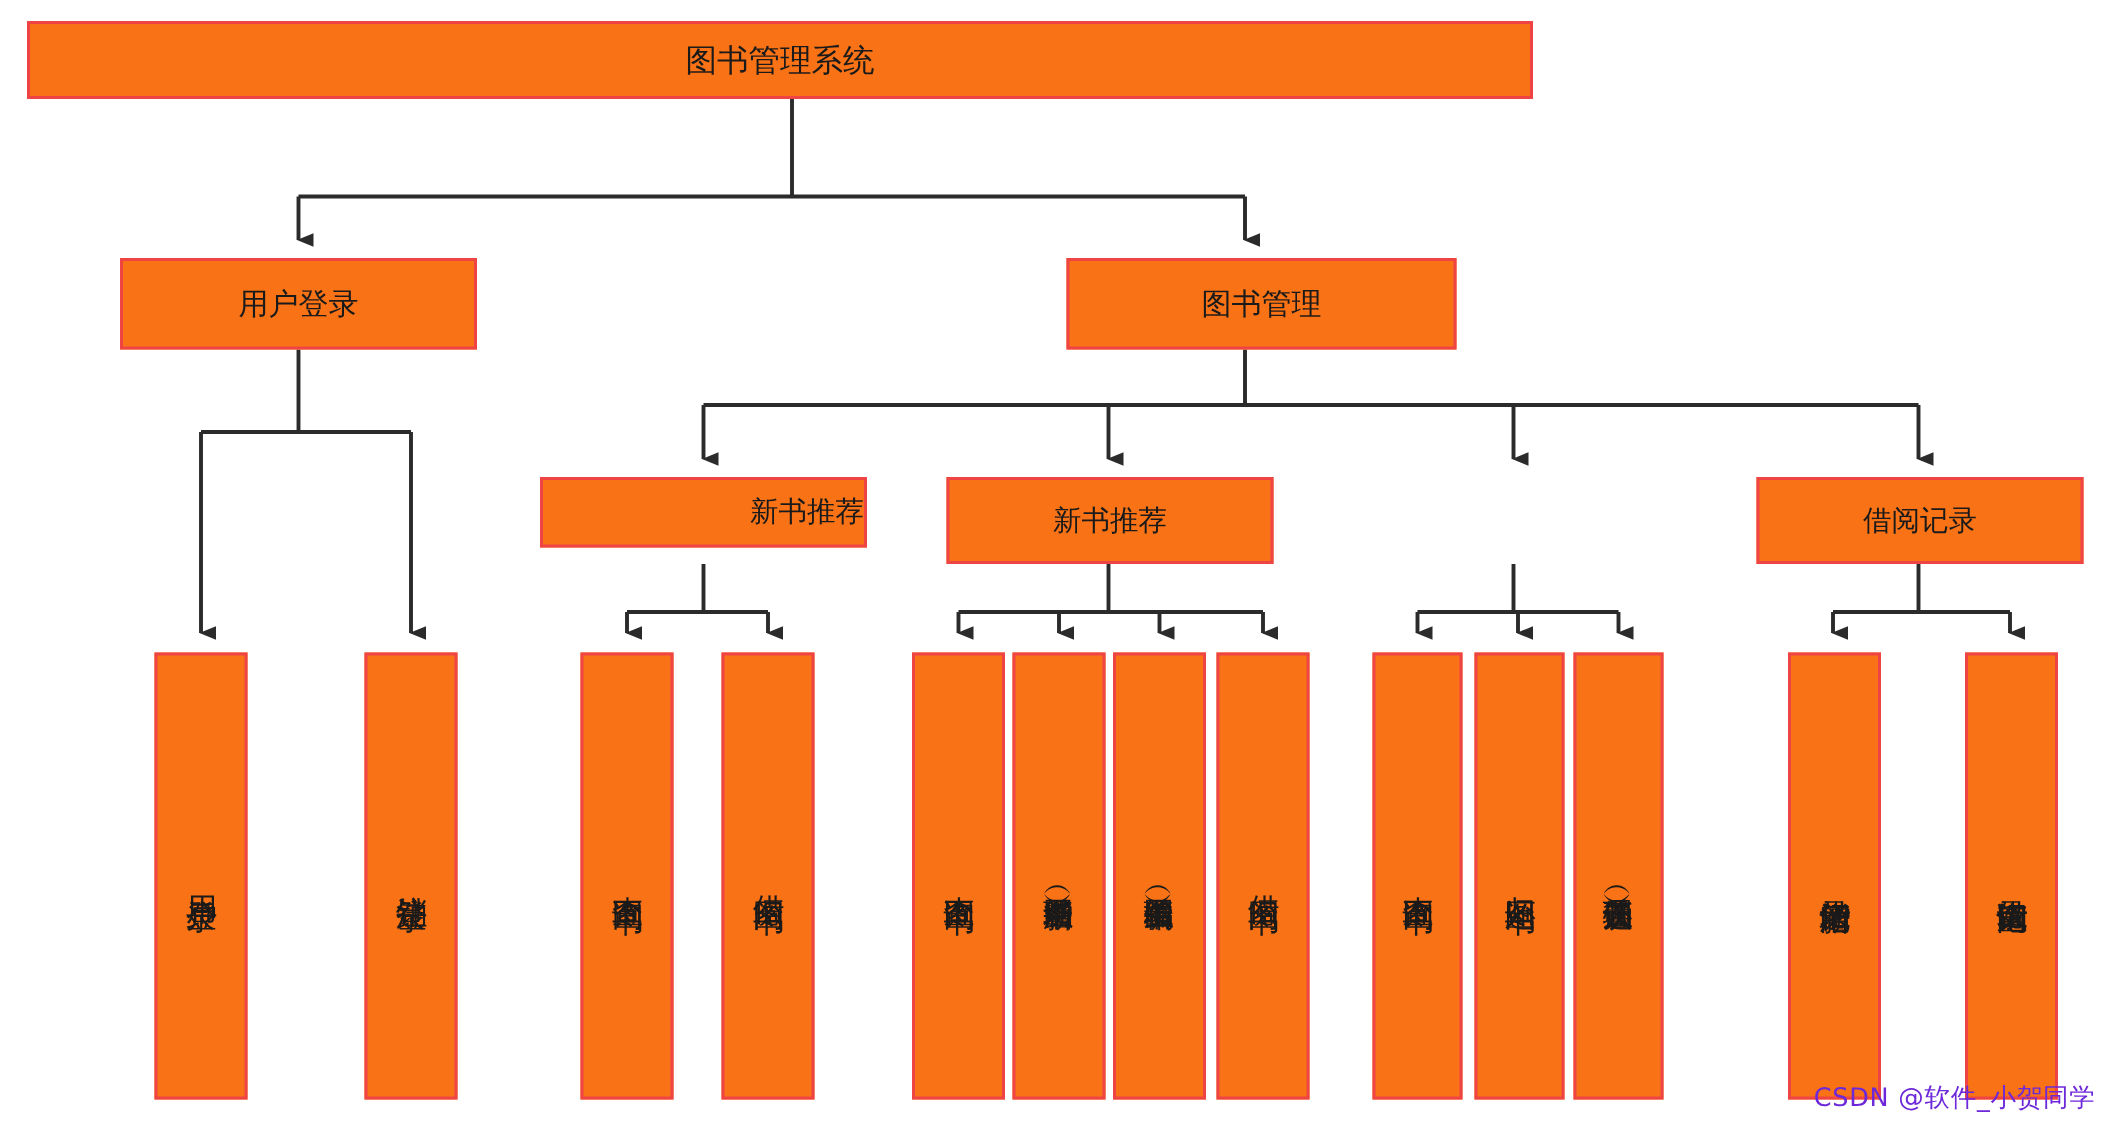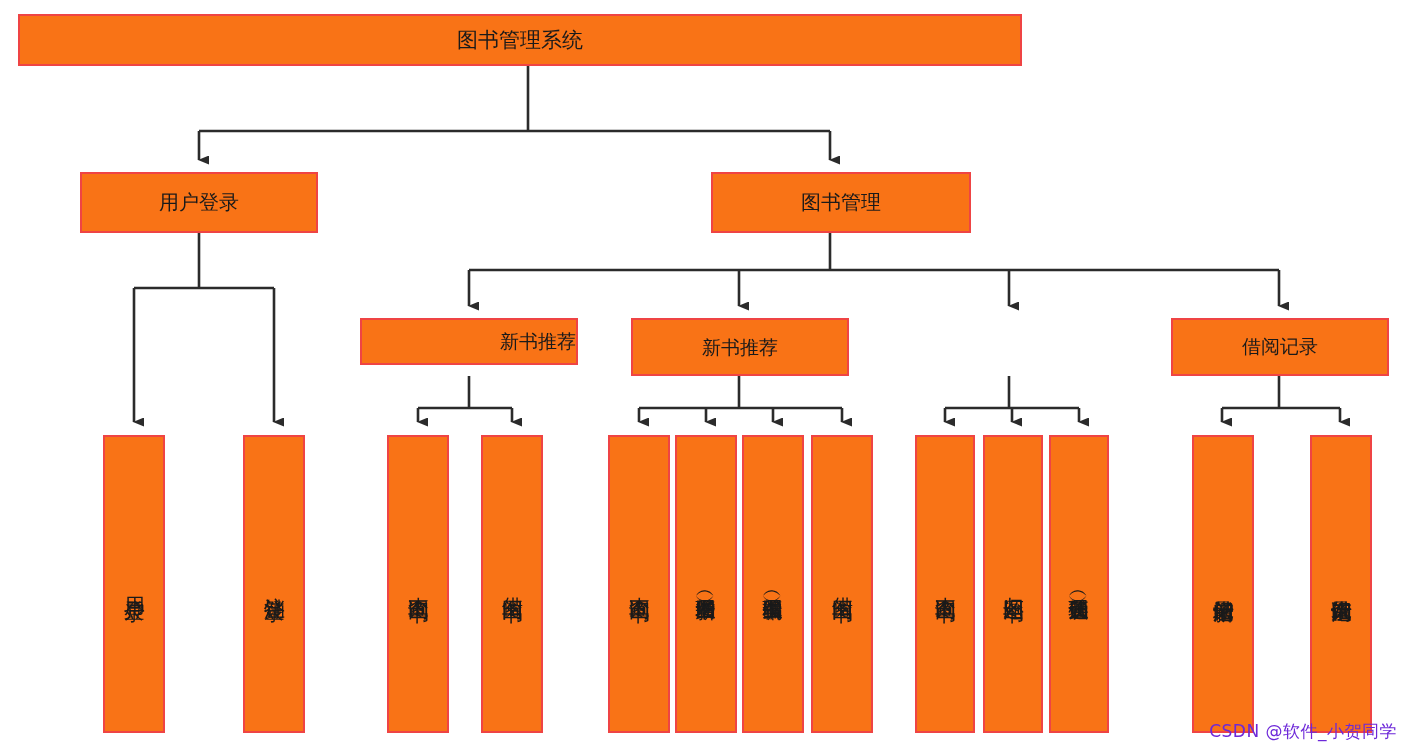--- a/index.html
+++ b/index.html
@@ -124,21 +124,21 @@
   <div class="node lvl1" style="left:711px;top:172px;width:260px;height:61px;">
     <span>图书管理</span>
   </div>
 
   <div class="node lvl2" style="left:360px;top:318px;width:218px;height:47px;justify-content:flex-end;">
     <span>新书推荐</span>
   </div>
   <div class="node lvl2" style="left:631px;top:318px;width:218px;height:58px;">
     <span>新书推荐</span>
   </div>
-  <div class="node lvl2" style="left:1171px;top:318px;width:218px;height:58px;font-family:Liberation Serif, serif;">
+  <div class="node lvl2" style="left:1171px;top:318px;width:218px;height:58px;">
     <span>借阅记录</span>
   </div>
 
   <div class="node leaf" style="left:103px;top:435px;width:62px;height:298px;">
     <span class="vtext">用户登录</span>
   </div>
   <div class="node leaf" style="left:243px;top:435px;width:62px;height:298px;">
     <span class="vtext">注销登录</span>
   </div>
 

